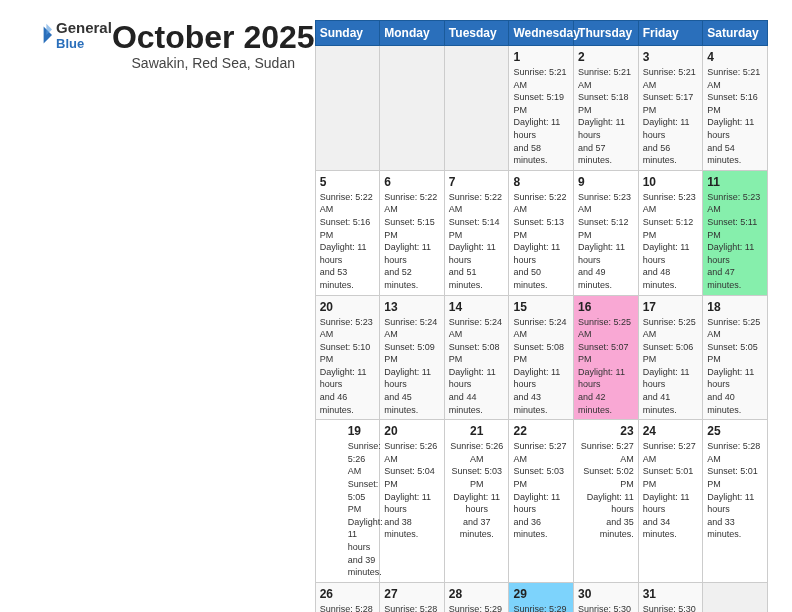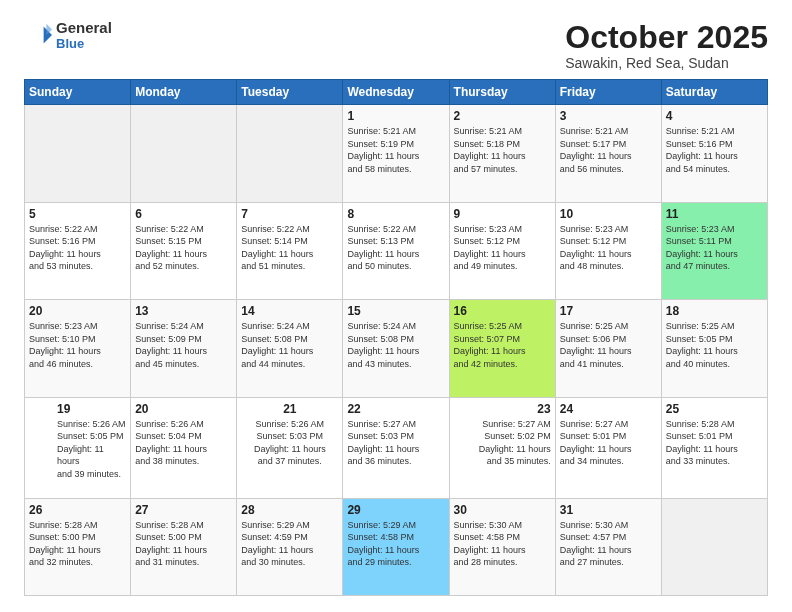--- a/index.html
+++ b/index.html
@@ -8,21 +8,21 @@
       background: #fff;
       width: 792px;
       height: 612px;
       overflow: hidden;
     }
     .page {
       width: 792px;
       height: 612px;
       padding: 20px 24px 16px 24px;
       display: flex;
-      flex-direction: column;
+      flex-direction: row;
     }
     .header {
       display: flex;
       align-items: flex-start;
       justify-content: space-between;
       margin-bottom: 8px;
     }
     .logo {
       display: flex;
       align-items: center;
@@ -41,21 +41,21 @@
     .logo-blue {
       font-size: 13px;
       font-weight: bold;
       color: #2a6fbb;
     }
     .logo-icon {
       width: 28px;
       height: 28px;
     }
     .title-block {
-      text-align: left;
+      text-align: center;
     }
     .title-block h1 {
       font-size: 32px;
       font-weight: bold;
       color: #222;
       line-height: 1.1;
     }
     .title-block h2 {
       font-size: 14px;
       color: #444;
@@ -248,21 +248,21 @@
 Daylight: 11 hours
 and 44 minutes.</div>
           </td>
           <td style="background: rgb(249, 249, 249);">
             <span class="day-num">15</span>
             <div class="day-info" style="white-space: pre-line;">Sunrise: 5:24 AM
 Sunset: 5:08 PM
 Daylight: 11 hours
 and 43 minutes.</div>
           </td>
-          <td style="background: #bef264;">
+          <td style="background: #f9a8d4;">
             <span class="day-num">16</span>
             <div class="day-info" style="white-space: pre-line;">Sunrise: 5:25 AM
 Sunset: 5:07 PM
 Daylight: 11 hours
 and 42 minutes.</div>
           </td>
           <td style="background: rgb(249, 249, 249);">
             <span class="day-num">17</span>
             <div class="day-info" style="white-space: pre-line;">Sunrise: 5:25 AM
 Sunset: 5:06 PM

